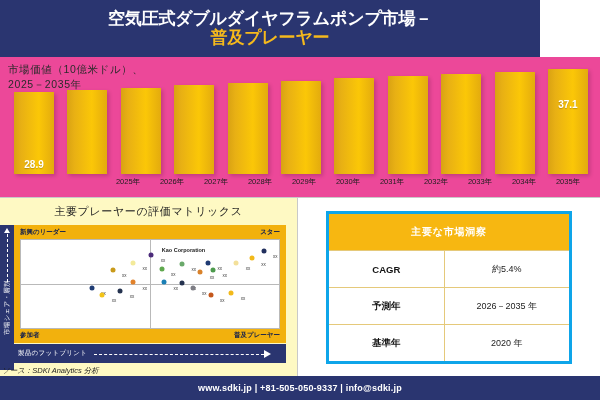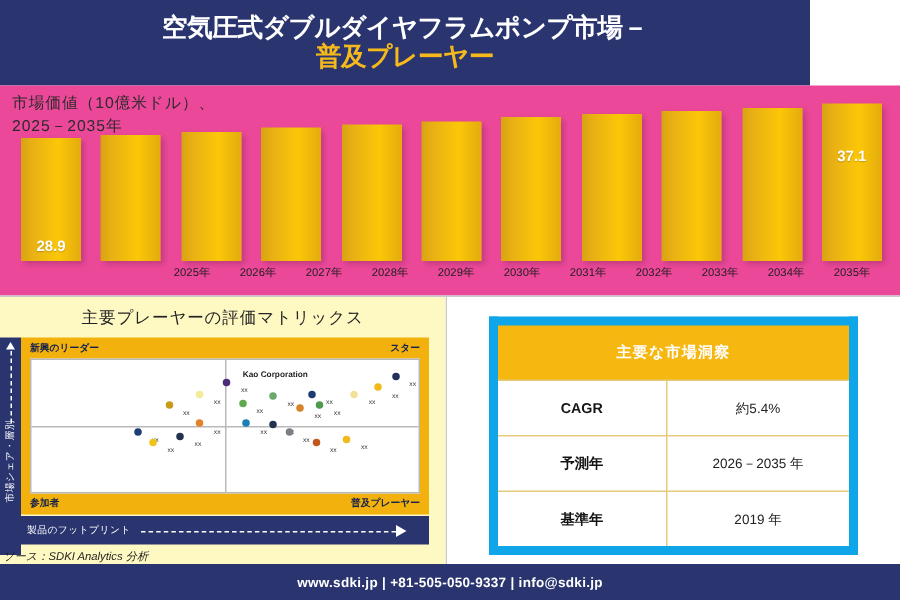--- a/index.html
+++ b/index.html
@@ -154,21 +154,21 @@
   #source-note{
     position:absolute;left:2px;top:168px;font-size:7.5px;color:#1d1d1d;
     font-style:italic;white-space:nowrap;
   }
   
   #insight-panel{
     position:absolute;left:298px;top:198px;width:302px;height:178px;background:#fff;
   }
   #insight-table{
     position:absolute;left:28px;top:13px;width:246px;
-    border:6px solid #0ea5e9;border-collapse:collapse;
+    border:3px solid #0ea5e9;border-collapse:collapse;
   }
   #insight-header{
     background:#f7b711;color:#ffffff;font-size:10px;font-weight:bold;
     text-align:center;height:30px;letter-spacing:0.8px;
   }
   #insight-table td{
     border:1px solid #e5c97a;height:34px;vertical-align:middle;
   }
   td.k{
     width:48%;text-align:center;font-size:9.5px;font-weight:bold;color:#141414;
@@ -333,21 +333,21 @@
         <tr>
           <td class="k">CAGR</td>
           <td class="v">約5.4%</td>
         </tr>
         <tr>
           <td class="k">予測年</td>
           <td class="v">2026－2035 年</td>
         </tr>
         <tr>
           <td class="k">基準年</td>
-          <td class="v">2019 年</td>
+          <td class="v">2020 年</td>
         </tr>
       </tbody>
   </table>
 </div>
 
 <div id="footer">
   <span id="footer-text">www.sdki.jp | +81-505-050-9337 | info@sdki.jp</span>
 </div>
 
 </body></html>

